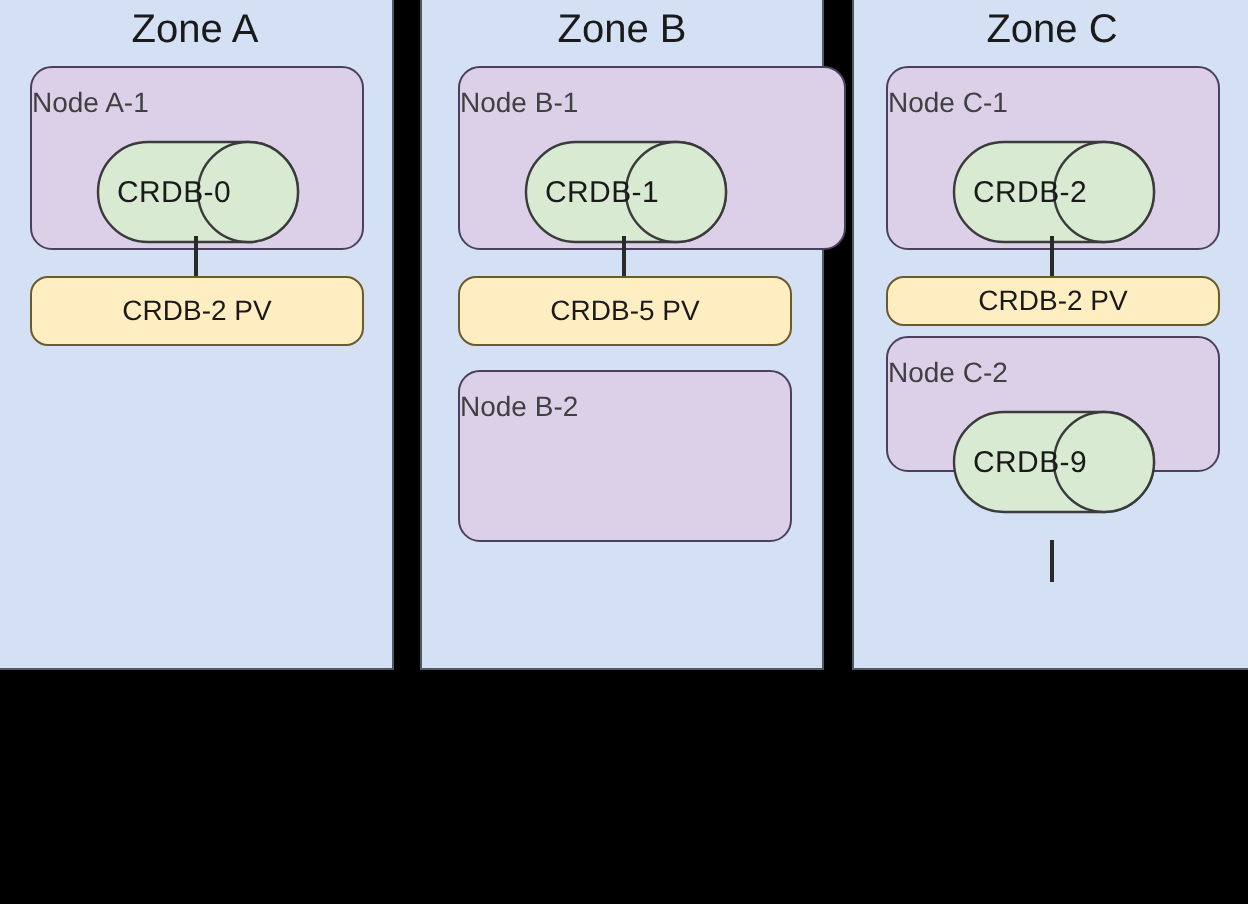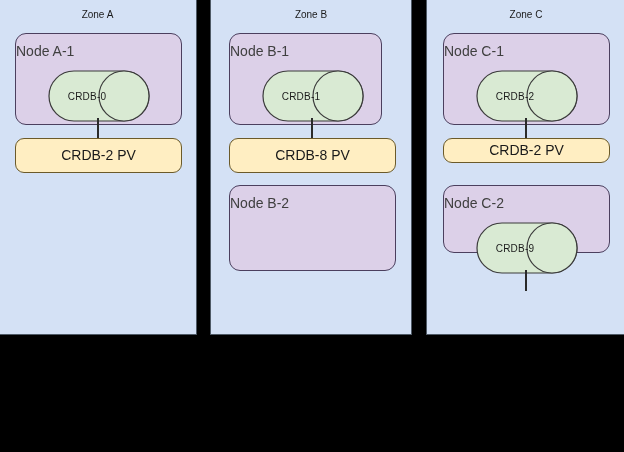--- a/index.html
+++ b/index.html
@@ -34,21 +34,21 @@
   #zone-a { left: -2px;  width: 199px; height: 335px; }
   #zone-b { left: 210px; width: 202px; height: 335px; }
   #zone-c { left: 426px; width: 200px; height: 335px; }
 
   .zone-label {
     position: absolute;
     top: 7px;
     left: 0;
     width: 100%;
     text-align: center;
-    font-size: 10px;
+    font-size: 20px;
     color: #1a1a1a;
     line-height: 16px;
   }
 
   
   .node {
     position: absolute;
     background: #dcd0e8;
     border: 1px solid #4b3f5e;
     border-radius: 11px;
@@ -91,21 +91,21 @@
   .db svg { display: block; }
   .db-label {
     position: absolute;
     left: 0;
     top: 0;
     width: 78px;
     height: 52px;
     display: flex;
     align-items: center;
     justify-content: center;
-    font-size: 10px;
+    font-size: 15px;
     color: #1a1a1a;
     letter-spacing: 0.2px;
   }
 
   
   .connector {
     position: absolute;
     width: 0;
     border-left: 2px solid #2a2a2a;
   }
@@ -132,35 +132,35 @@
     <div class="connector" style="left:98px; top:118px; height:21px;"></div>
 
     <div class="pv" style="left:16px; top:138px; width:167px; height:35px;">
       <span class="pv-label">CRDB-2 PV</span>
     </div>
   </div>
 
   <div class="zone" id="zone-b">
     <div class="zone-label">Zone B</div>
 
-    <div class="node" style="left:18px; top:33px; width:153px; height:92px;">
+    <div class="node" style="left:18px; top:33px; width:194px; height:92px;">
       <div class="node-label">Node B-1</div>
       <div class="db" style="left:32px; top:36px;">
         <svg width="102" height="52" viewBox="0 0 102 52" xmlns="http://www.w3.org/2000/svg">
           <path d="M26,1 H76 A25,25 0 0 1 76,51 H26 A25,25 0 0 1 26,1 Z" fill="#d9ead3" stroke="#3b3b3b" stroke-width="1.2"></path>
           <circle cx="76" cy="26" r="25" fill="#d9ead3" stroke="#3b3b3b" stroke-width="1.2"></circle>
         </svg>
         <div class="db-label">CRDB-1</div>
       </div>
     </div>
 
     <div class="connector" style="left:100px; top:118px; height:21px;"></div>
 
     <div class="pv" style="left:18px; top:138px; width:167px; height:35px;">
-      <span class="pv-label">CRDB-8 PV</span>
+      <span class="pv-label">CRDB-5 PV</span>
     </div>
 
     <div class="node" style="left:18px; top:185px; width:167px; height:86px;">
       <div class="node-label">Node B-2</div>
     </div>
   </div>
 
   <div class="zone" id="zone-c">
     <div class="zone-label">Zone C</div>
 
@@ -174,21 +174,21 @@
         <div class="db-label">CRDB-2</div>
       </div>
     </div>
 
     <div class="connector" style="left:98px; top:118px; height:21px;"></div>
 
     <div class="pv" style="left:16px; top:138px; width:167px; height:25px;">
       <span class="pv-label">CRDB-2 PV</span>
     </div>
 
-    <div class="node" style="left:16px; top:185px; width:167px; height:68px;">
+    <div class="node" style="left:16px; top:168px; width:167px; height:68px;">
       <div class="node-label">Node C-2</div>
       <div class="db" style="left:32px; top:36px;">
         <svg width="102" height="52" viewBox="0 0 102 52" xmlns="http://www.w3.org/2000/svg">
           <path d="M26,1 H76 A25,25 0 0 1 76,51 H26 A25,25 0 0 1 26,1 Z" fill="#d9ead3" stroke="#3b3b3b" stroke-width="1.2"></path>
           <circle cx="76" cy="26" r="25" fill="#d9ead3" stroke="#3b3b3b" stroke-width="1.2"></circle>
         </svg>
         <div class="db-label">CRDB-9</div>
       </div>
     </div>
 

